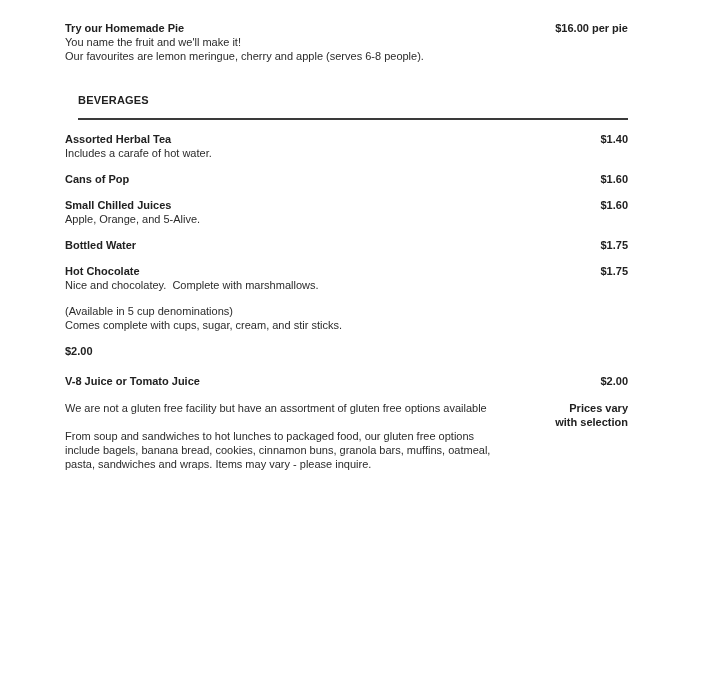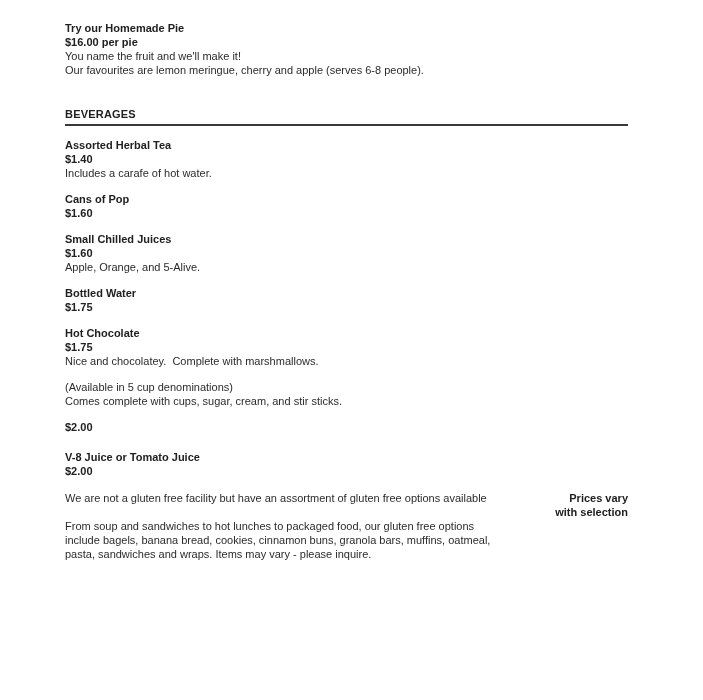--- a/index.html
+++ b/index.html
@@ -20,39 +20,39 @@
   .page {
     position: relative;
     margin-left: 65px;
     width: 563px;
     padding-top: 21px;
   }
   .item-row {
     display: flex;
     justify-content: space-between;
     align-items: baseline;
-    flex-direction: column;
   }
   .item-name, .item-price {
     font-weight: bold;
   }
   .item-price {
     text-align: right;
     white-space: nowrap;
   }
   .desc {
     white-space: pre-wrap;
     color: #2b2b2b;
   }
   .section-header {
     font-weight: bold;
     letter-spacing: 0.2px;
-    padding-bottom: 3px;
+    padding-bottom: 11px;
     border-bottom: 2px solid #3a3a3a;
     position: relative;
+    margin-left: 13px;
   }
   .section-beverages { margin-top: 30px; }
   .section-glutenfree { margin-top: 39px; }
   .items { margin-top: 12px; }
   .item { margin-bottom: 12px; }
   .item--extra-gap { margin-top: 16px; }
   .gluten-note {
     margin-top: 13px;
     display: flex;
     justify-content: space-between;

